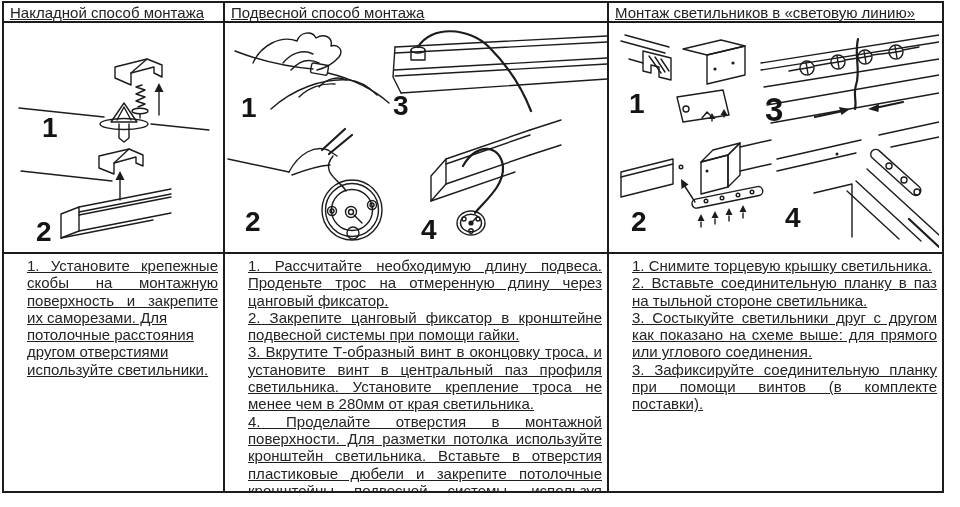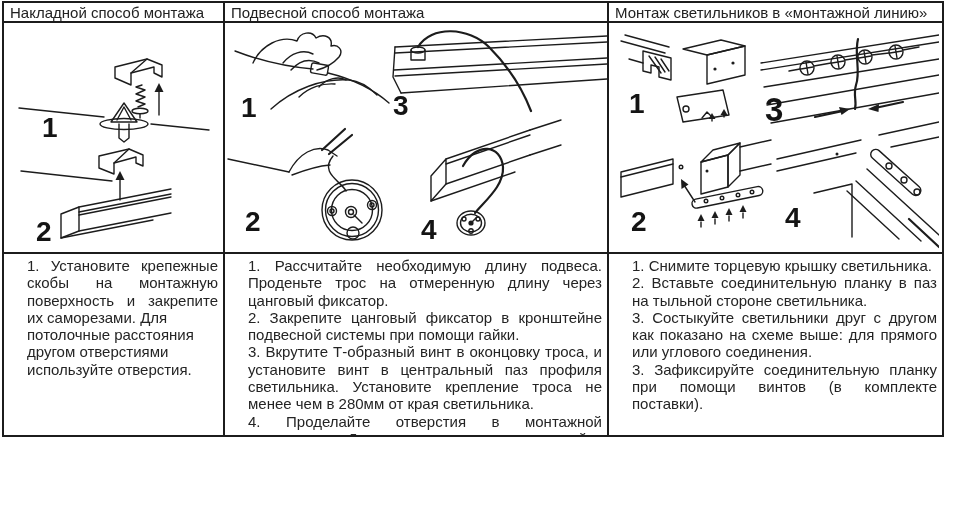--- a/index.html
+++ b/index.html
@@ -1,25 +1,26 @@
 <!DOCTYPE html>
 <html><head>
 <meta charset="utf-8">
 <style>
   html,body{margin:0;padding:0;background:#fff;}
   .page{
     position:relative;width:960px;height:507px;background:#ffffff;
     font-family:"Liberation Sans","DejaVu Sans",sans-serif;color:#1f1f1f;overflow:hidden;
   }
   .itable{
-    position:absolute;left:2px;top:1px;width:942px;height:436px;
+    position:absolute;left:2px;top:1px;width:942px;height:492px;
     border:2px solid #1c1c1c;box-sizing:border-box;
     display:grid;
     grid-template-columns:221px 384px 1fr;
     grid-template-rows:20px 231px 1fr;
+    text-decoration:underline;
   }
   .cell{box-sizing:border-box;overflow:hidden;background:#fff;}
   .b-r{border-right:2px solid #1c1c1c;}
   .b-b{border-bottom:2px solid #1c1c1c;}
   .hcell{
     font-size:15px;line-height:19px;padding:0 4px 0 6px;white-space:nowrap;
     color:#222;
   }
   .tcell{
     font-size:15px;line-height:17.3px;text-align:justify;
@@ -35,21 +36,21 @@
   svg text.figlabel-lg{font-size:33px;}
 </style>
 </head>
 <body>
 
 <div class="page">
   <div class="itable">
 
     <div class="cell b-r b-b hcell"><span>Накладной способ монтажа</span></div>
     <div class="cell b-r b-b hcell"><span>Подвесной способ монтажа</span></div>
-    <div class="cell b-b hcell"><span>Монтаж светильников в «монтажной линию»</span></div>
+    <div class="cell b-b hcell"><span>Монтаж светильников в «световую линию»</span></div>
 
     <div class="cell b-r b-b figcell">
       <svg width="219" height="229" viewBox="0 0 219 229">
         <g>
           <path class="ln" d="M111,44 L143,36 L158,42 L158,54 L150,50 L150,44 L127,50 L127,62 L111,55 Z"></path>
           <path class="ln" d="M127,50 L143,36"></path>
           <path class="ln" d="M138,62 l-6,2 9,3 -9,4 9,3 -9,4 9,3 -7,3"></path>
           <ellipse class="ln" cx="136" cy="88" rx="8" ry="2.8"></ellipse>
           <path class="ln" d="M136,91 L136,95"></path>
           <line class="ln" x1="155" y1="92" x2="155" y2="68"></line>
@@ -242,21 +243,21 @@
           <line class="ln thick" x1="300" y1="196" x2="330" y2="224"></line>
           <text class="figlabel" x="176" y="204">4</text>
         </g>
       </svg>
     </div>
 
     <div class="cell b-r tcell">
       <p class="para">1. Установите крепежные скобы на монтажную поверхность и закрепите их саморезами. Для</p>
       <p class="para">потолочные расстояния</p>
       <p class="para">другом отверстиями</p>
-      <p class="para">используйте отверстия.</p>
+      <p class="para">используйте светильники.</p>
     </div>
     <div class="cell b-r tcell">
       <p class="para">1. Рассчитайте необходимую длину подвеса. Проденьте трос на отмеренную длину через цанговый фиксатор.</p>
       <p class="para">2. Закрепите цанговый фиксатор в кронштейне подвесной системы при помощи гайки.</p>
       <p class="para">3. Вкрутите Т-образный винт в оконцовку троса, и установите винт в центральный паз профиля светильника. Установите крепление троса не менее чем в 280мм от края светильника.</p>
       <p class="para cutoff">4. Проделайте отверстия в монтажной поверхности. Для разметки потолка используйте кронштейн светильника. Вставьте в отверстия пластиковые дюбели и закрепите потолочные кронштейны подвесной системы, используя</p>
     </div>
     <div class="cell tcell">
       <p class="para">1. Снимите торцевую крышку светильника.</p>
       <p class="para">2. Вставьте соединительную планку в паз на тыльной стороне светильника.</p>

